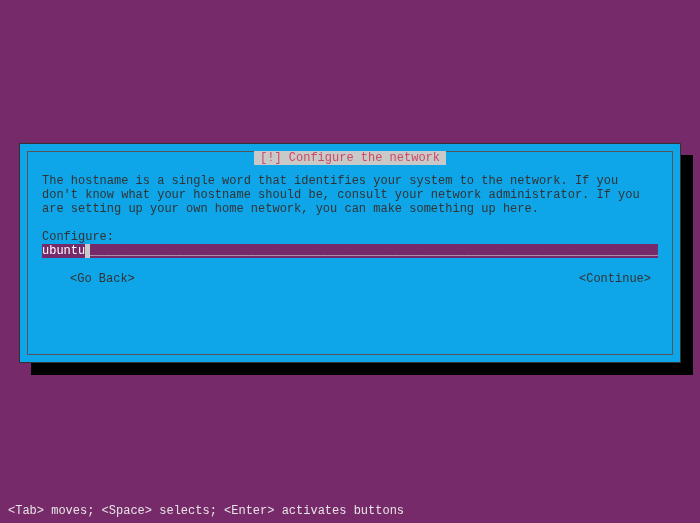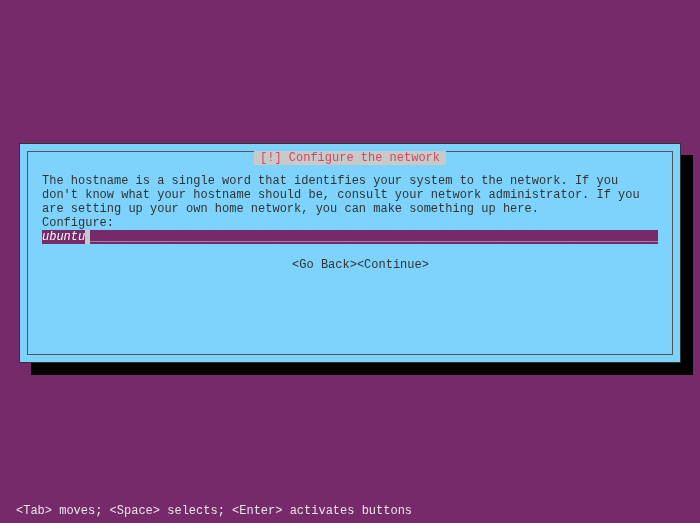--- a/index.html
+++ b/index.html
@@ -24,21 +24,21 @@
       width: 662px;
       height: 220px;
       background: #000;
     }
     .dialog {
       position: absolute;
       left: 19px;
       top: 143px;
       width: 662px;
       height: 220px;
-      background: #7dd3fc;
+      background: #0ea5e9;
       border: 1px solid #333;
     }
     .dialog-inner-border {
       position: absolute;
       left: 7px;
       top: 7px;
       right: 7px;
       bottom: 7px;
       border: 1px solid #555;
     }
@@ -61,32 +61,32 @@
       right: 14px;
       bottom: 14px;
       color: #333;
       line-height: 14px;
     }
     .para1 {
       margin-bottom: 14px;
       white-space: pre-wrap;
     }
     .para2 {
+      margin-bottom: 14px;
       white-space: pre-wrap;
     }
     .field-label {
       margin-bottom: 0;
     }
     .input-row {
       display: flex;
       width: 100%;
       font-size: 12px;
       line-height: 14px;
       height: 14px;
-      font-style: italic;
     }
     .input-value {
       background: #772a6a;
       color: #fff;
       white-space: pre;
     }
     .input-cursor {
       background: #c9c9c9;
       width: 7px;
       color: #772a6a;
@@ -95,31 +95,31 @@
       background: #772a6a;
       color: #c9c9c9;
       flex: 1 1 auto;
       letter-spacing: 0;
       white-space: nowrap;
       overflow: hidden;
     }
     .button-row {
       margin-top: 14px;
       display: flex;
-      justify-content: center;
+      justify-content: space-between;
       padding-left: 28px;
       padding-right: 7px;
     }
     .btn {
       color: #333;
       cursor: pointer;
     }
     .footer-help {
       position: absolute;
-      left: 16px;
+      left: 8px;
       bottom: 5px;
       color: #e6e6e6;
       font-size: 12px;
       white-space: pre;
     }
   </style>
 </head>
 <body>
 
 <div class="dialog-shadow"></div>

